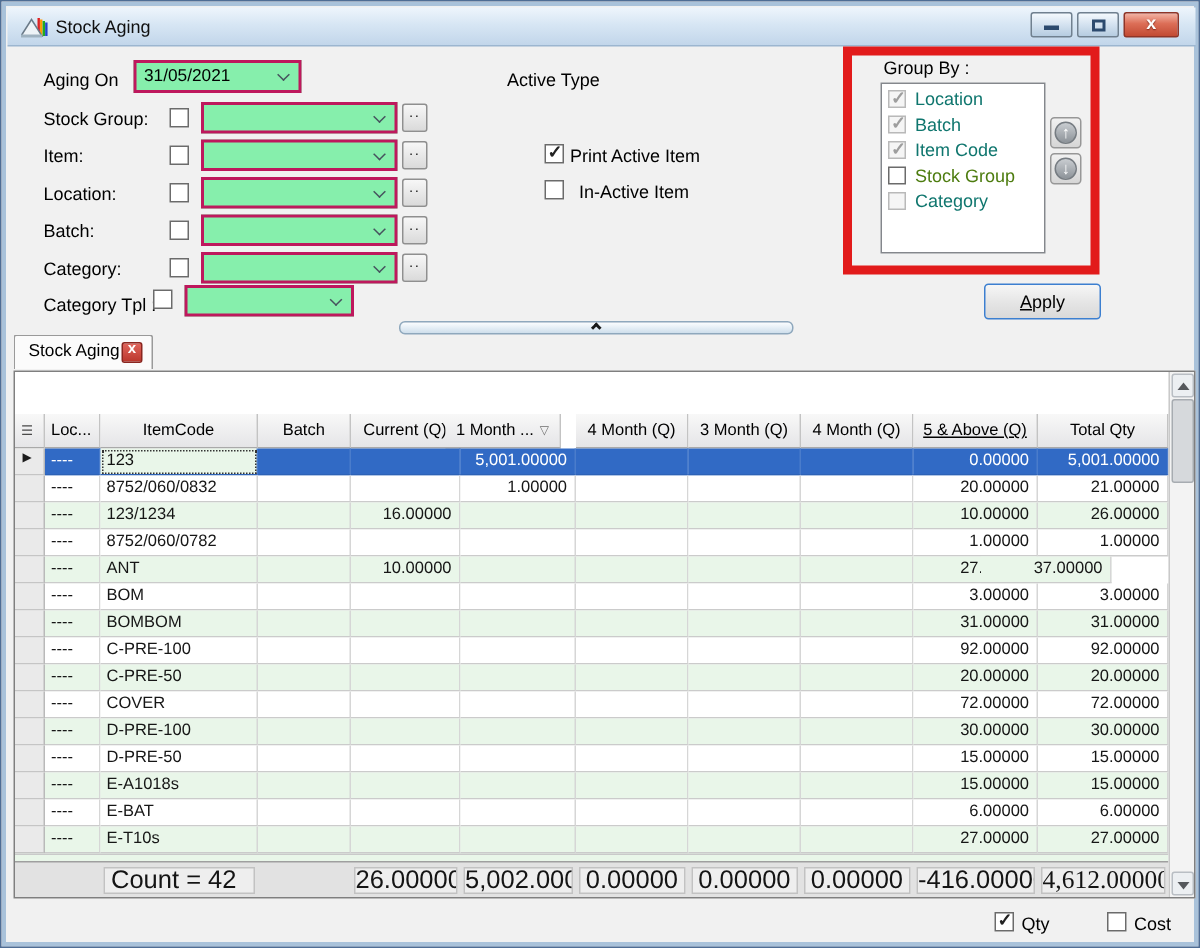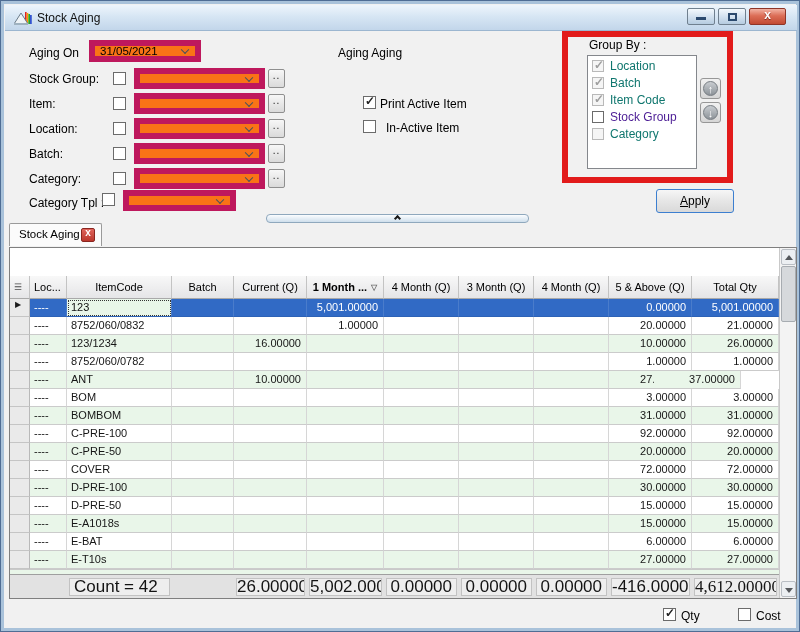--- a/index.html
+++ b/index.html
@@ -14,35 +14,35 @@
   .title-text{position:absolute;left:32px;top:6px;font-size:12px;color:#101010}
   .title-icon{position:absolute;left:9px;top:5px}
   .wbtn{position:absolute;top:3px;height:17px;border:1px solid #70808f;border-radius:2px;
     background:linear-gradient(#f4f9fd,#d4e2f0 50%,#b6cce0);cursor:default}
   .wbtn.close{background:linear-gradient(#f2b3a4,#dc6e57 45%,#c24a33);border-color:#8e3528}
   .glyph-min{position:absolute;left:50%;bottom:4px;width:10px;height:3px;margin-left:-5px;background:#2c4a6e}
   .glyph-max{position:absolute;left:50%;top:4px;width:9px;height:8px;margin-left:-4px;border:2px solid #2c4a6e;background:transparent}
   .glyph-close::before{content:"x";position:absolute;left:0;right:0;top:-1px;text-align:center;
     color:#fff;font-weight:bold;font-size:12px;text-shadow:0 1px 1px #7a2418}
   
-  .combo{position:absolute;background:#f97316;border:6px solid #be185d}
+  .combo{position:absolute;background:#86efac;border:2px solid #be185d}
   .combo .val{position:absolute;left:5px;top:50%;transform:translateY(-50%);font-size:11.5px;color:#000}
   .chev{position:absolute;right:7px;top:50%;width:6px;height:6px;
     border-right:1.5px solid #46525e;border-bottom:1.5px solid #46525e;
     transform:translateY(-70%) rotate(45deg)}
   .cb{position:absolute;width:13px;height:13px;background:#fff;border:1px solid #6b6b6b}
   .cb.checked::after{content:"✓";position:absolute;left:1px;top:-3px;font-size:12px;font-weight:bold;color:#222}
   .cb.dis{border-color:#b9b9b9;background:#f5f5f5}
   .cb.dis.checked::after{color:#9e9e9e}
   .dots{position:absolute;width:17px;height:19px;font-size:10px;letter-spacing:1px;text-align:center;
     line-height:12px;color:#222;background:linear-gradient(#f7f7f7,#dadada);border:1px solid #8f8f8f;border-radius:2px}
   
   #groupby-list{position:absolute;left:586px;top:54px;width:110px;height:114px;background:#fff;border:1px solid #84878c}
   .gb-item{position:absolute;left:0;width:108px;height:17px}
-  .gb-lbl{position:absolute;left:22px;top:0;font-size:12px;color:#4c1d95;white-space:nowrap}
+  .gb-lbl{position:absolute;left:22px;top:0;font-size:12px;color:#4d7c0f;white-space:nowrap}
   .gb-lbl.dis-lbl{color:#0f766e}
   .udbtn{position:absolute;left:699px;width:21px;height:21px;border:1px solid #979797;border-radius:3px;
     background:linear-gradient(#f1f1f1,#d6d6d6)}
   .circle-ic{position:absolute;left:2px;top:2px;width:15px;height:15px;border-radius:50%;
     background:linear-gradient(#c9cdd1,#8d9399);border:1px solid #767c82}
   .circle-ic::after{position:absolute;left:0;right:0;top:0;text-align:center;color:#fff;font-size:11px;line-height:14px;font-weight:bold}
   .circle-ic.up::after{content:"↑"}
   .circle-ic.down::after{content:"↓"}
   
   #red-rect{position:absolute;left:561px;top:30px;width:171px;height:152px;border:6px solid #e21b1b;z-index:40}
@@ -120,21 +120,21 @@
       <span class="glyph-max"></span>
     </div>
     <div class="wbtn close glyph-close" style="left:744px;width:37px"></div>
   </div>
 
   <span class="lbl" style="left:28px;top:45px">Aging On</span>
   <div class="combo" style="left:88px;top:39px;width:112px;height:22px">
     <span class="val">31/05/2021</span>
     <span class="chev"></span>
   </div>
-  <span class="lbl" style="left:337px;top:45px">Aging Aging</span>
+  <span class="lbl" style="left:337px;top:45px">Active Type</span>
 
   <div id="filter-area">
       <div class="lbl" style="left: 28px; top: 71px;">Stock Group:</div>
       <div class="cb" style="left: 112px; top: 71px;"></div>
       <div class="combo" style="left: 133px; top: 67px; width: 131px; height: 21px;">
         <div class="chev"></div>
       </div>
       <div class="dots" style="left: 267px; top: 68px;">..</div>
       <div class="lbl" style="left: 28px; top: 96px;">Item:</div>
       <div class="cb" style="left: 112px; top: 96px;"></div>
@@ -216,25 +216,25 @@
     <span class="tab-x"></span>
   </div>
 
   <div id="grid">
     <div id="grid-cells">
         <div class="hcell hmenu" style="left: 0px; width: 20px;"></div>
         <div class="hcell left" style="left: 20px; width: 37px;">Loc...</div>
         <div class="hcell" style="left: 57px; width: 105px;">ItemCode</div>
         <div class="hcell" style="left: 162px; width: 62px;">Batch</div>
         <div class="hcell" style="left: 224px; width: 73px;">Current (Q)</div>
-        <div class="hcell" style="left: 297px; width: 77px; font-weight: bold;">1 Month ...<span class="sort-glyph"></span></div>
+        <div class="hcell" style="left: 287px; width: 77px;">1 Month ...<span class="sort-glyph"></span></div>
         <div class="hcell" style="left: 374px; width: 75px;">4 Month (Q)</div>
         <div class="hcell" style="left: 449px; width: 75px;">3 Month (Q)</div>
         <div class="hcell" style="left: 524px; width: 75px;">4 Month (Q)</div>
-        <div class="hcell" style="left: 599px; width: 83px;">5 &amp; Above (Q)</div>
+        <div class="hcell" style="left: 599px; width: 83px; text-decoration: underline;">5 &amp; Above (Q)</div>
         <div class="hcell" style="left: 682px; width: 87px;">Total Qty</div>
         <div class="row sel green" style="top: 51px;">
           <div class="ind"></div>
           <div class="cell txt" style="left: 20px; width: 37px;">----</div>
           <div class="cell txt focus" style="left: 57px; width: 105px;">123</div>
           <div class="cell txt" style="left: 162px; width: 62px;"></div>
           <div class="cell num" style="left: 224px; width: 73px;"></div>
           <div class="cell num" style="left: 297px; width: 77px;">5,001.00000</div>
           <div class="cell num" style="left: 374px; width: 75px;"></div>
           <div class="cell num" style="left: 449px; width: 75px;"></div>

